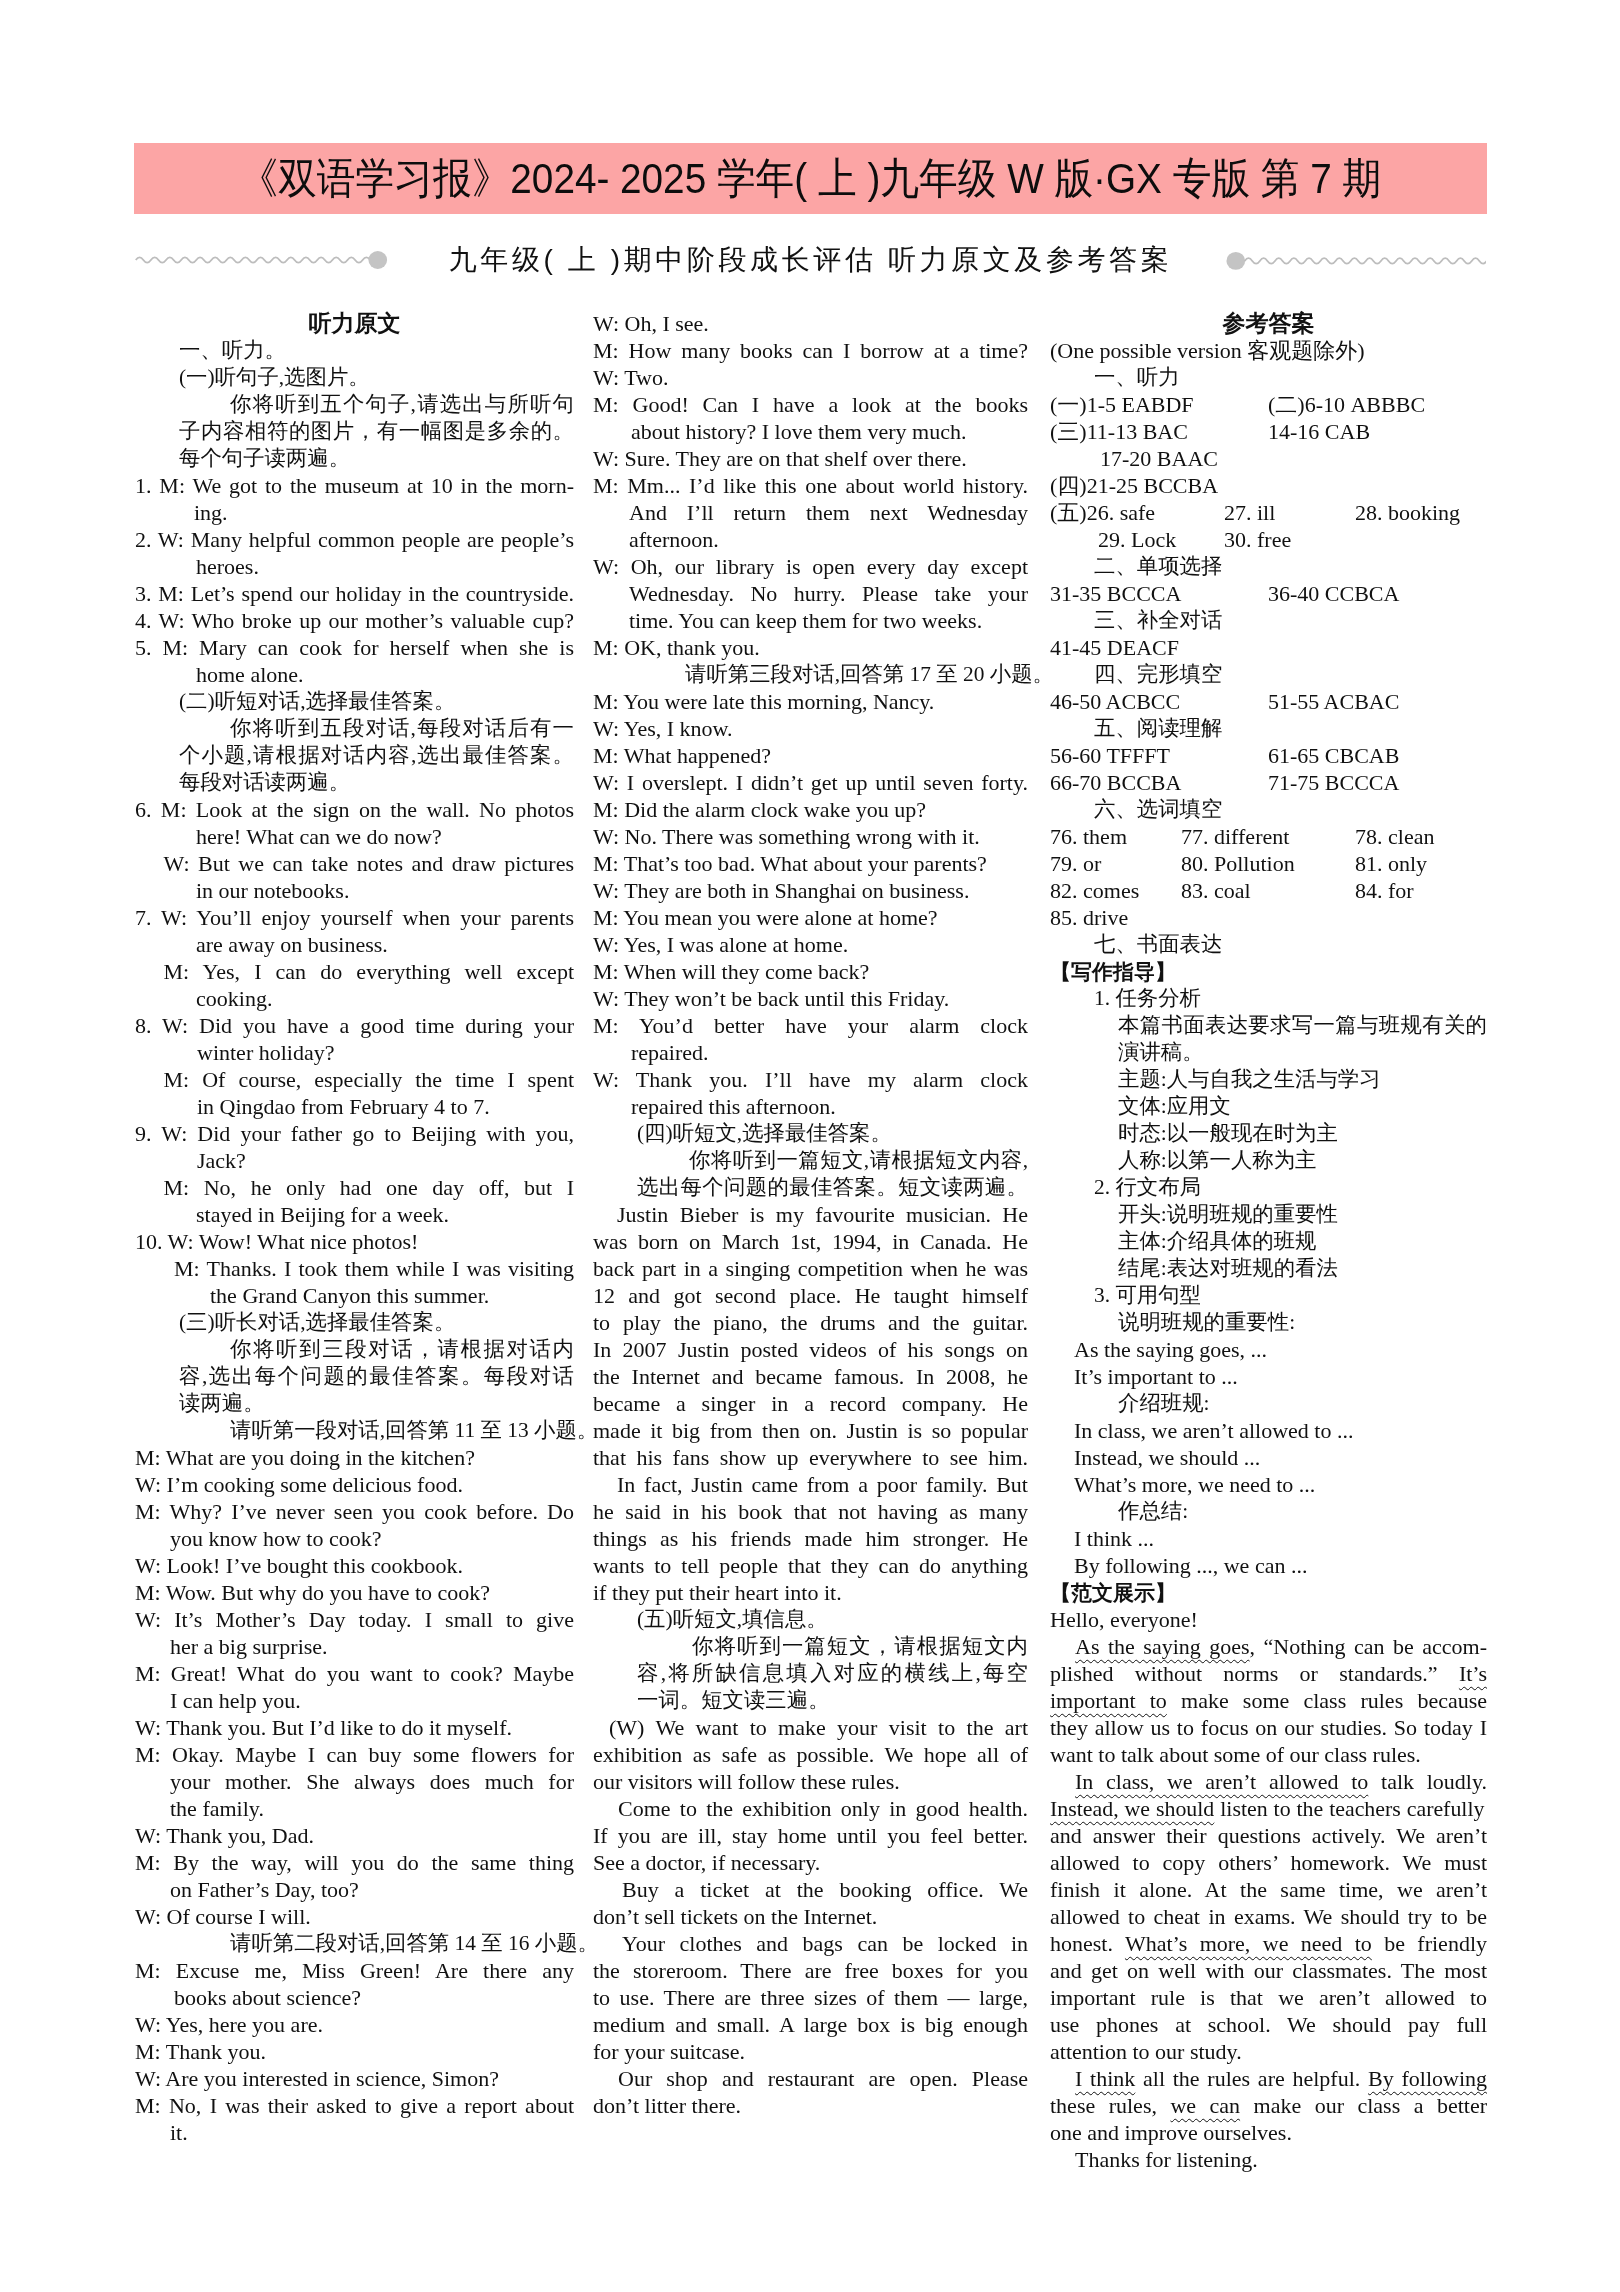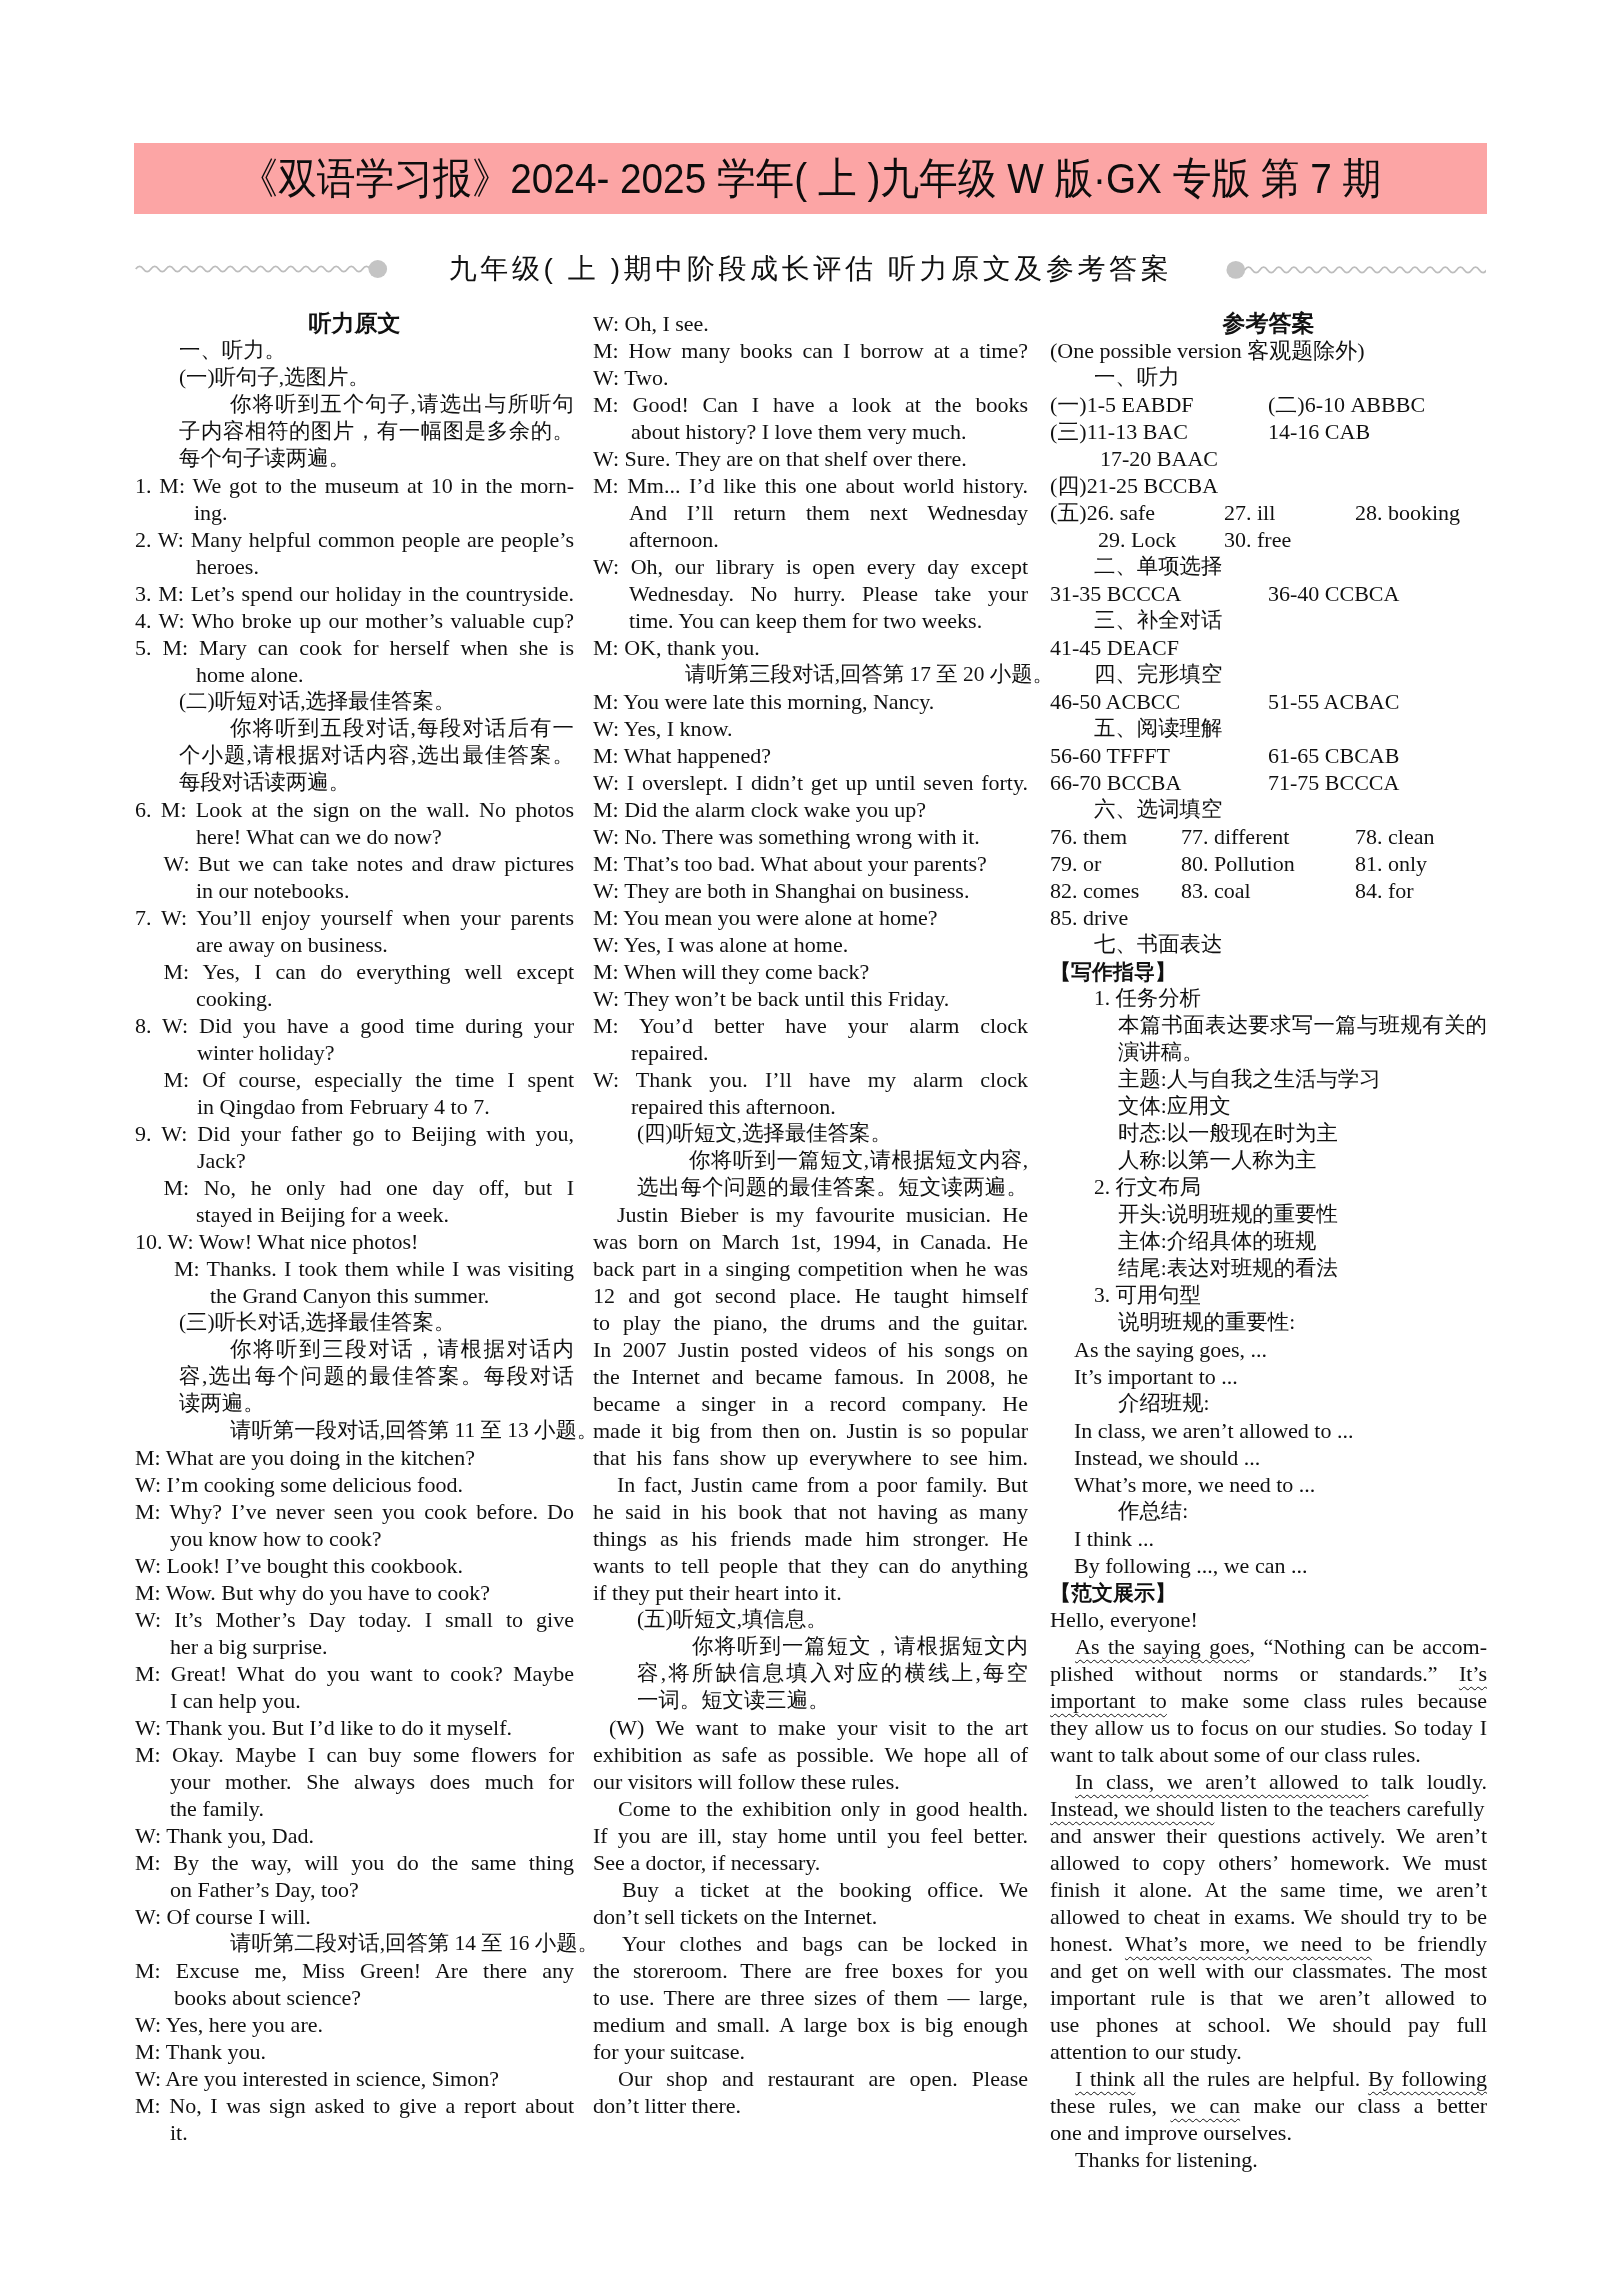--- a/index.html
+++ b/index.html
@@ -10,21 +10,21 @@
   }
   #hdrbox {
     position: absolute; left: 134px; top: 143px; width: 1353px; height: 71px;
     background: #fca5a5; text-align: center; line-height: 71px;
   }
   #title {
     display: inline-block; font-family: "Liberation Sans", "DejaVu Sans", sans-serif;
     font-size: 43px; color: #0d0d0d; transform: scaleX(0.9); transform-origin: 50% 50%;
     white-space: nowrap; letter-spacing: 0px;
   }
-  #subrow { position: absolute; left: 134px; top: 251px; width: 1353px; height: 36px; text-decoration: underline; }
+  #subrow { position: absolute; left: 134px; top: 242px; width: 1353px; height: 36px; text-decoration: underline; }
   #subtitle {
     position: absolute; left: 0; width: 1353px; top: 0; height: 36px; line-height: 36px;
     text-align: center; font-family: "Liberation Sans", "DejaVu Sans", sans-serif;
     font-size: 28px; letter-spacing: 3.6px; color: #111; white-space: nowrap;
   }
   .wave { position: absolute; top: 0; }
   .col { position: absolute; }
   #colL { left: 135px; top: 310px; width: 439px; --lh: 27px; }
   #colM { left: 593px; top: 310px; width: 435px; --lh: 27px; }
   #colR { left: 1050px; top: 310px; width: 437px; --lh: 27px; }
@@ -133,21 +133,21 @@
   <div class="ln">W: Thank you, Dad.</div>
   <div class="ln j">M: By the way, will you do the same thing</div>
   <div class="ln i39">on Father’s Day, too?</div>
   <div class="ln">W: Of course I will.</div>
   <div class="ln zh i57 j">请听第二段对话,回答第 14 至 16 小题。</div>
   <div class="ln j">M: Excuse me, Miss Green! Are there any</div>
   <div class="ln i44">books about science?</div>
   <div class="ln">W: Yes, here you are.</div>
   <div class="ln">M: Thank you.</div>
   <div class="ln">W: Are you interested in science, Simon?</div>
-  <div class="ln j">M: No, I was sign asked to give a report about</div>
+  <div class="ln j">M: No, I was their asked to give a report about</div>
   <div class="ln i39">it.</div>
 </div>
 
 <div class="col" id="colM">
   <div class="ln">W: Oh, I see.</div>
   <div class="ln j">M: How many books can I borrow at a time?</div>
   <div class="ln">W: Two.</div>
   <div class="ln j">M: Good! Can I have a look at the books</div>
   <div class="ln i43">about history? I love them very much.</div>
   <div class="ln">W: Sure. They are on that shelf over there.</div>

